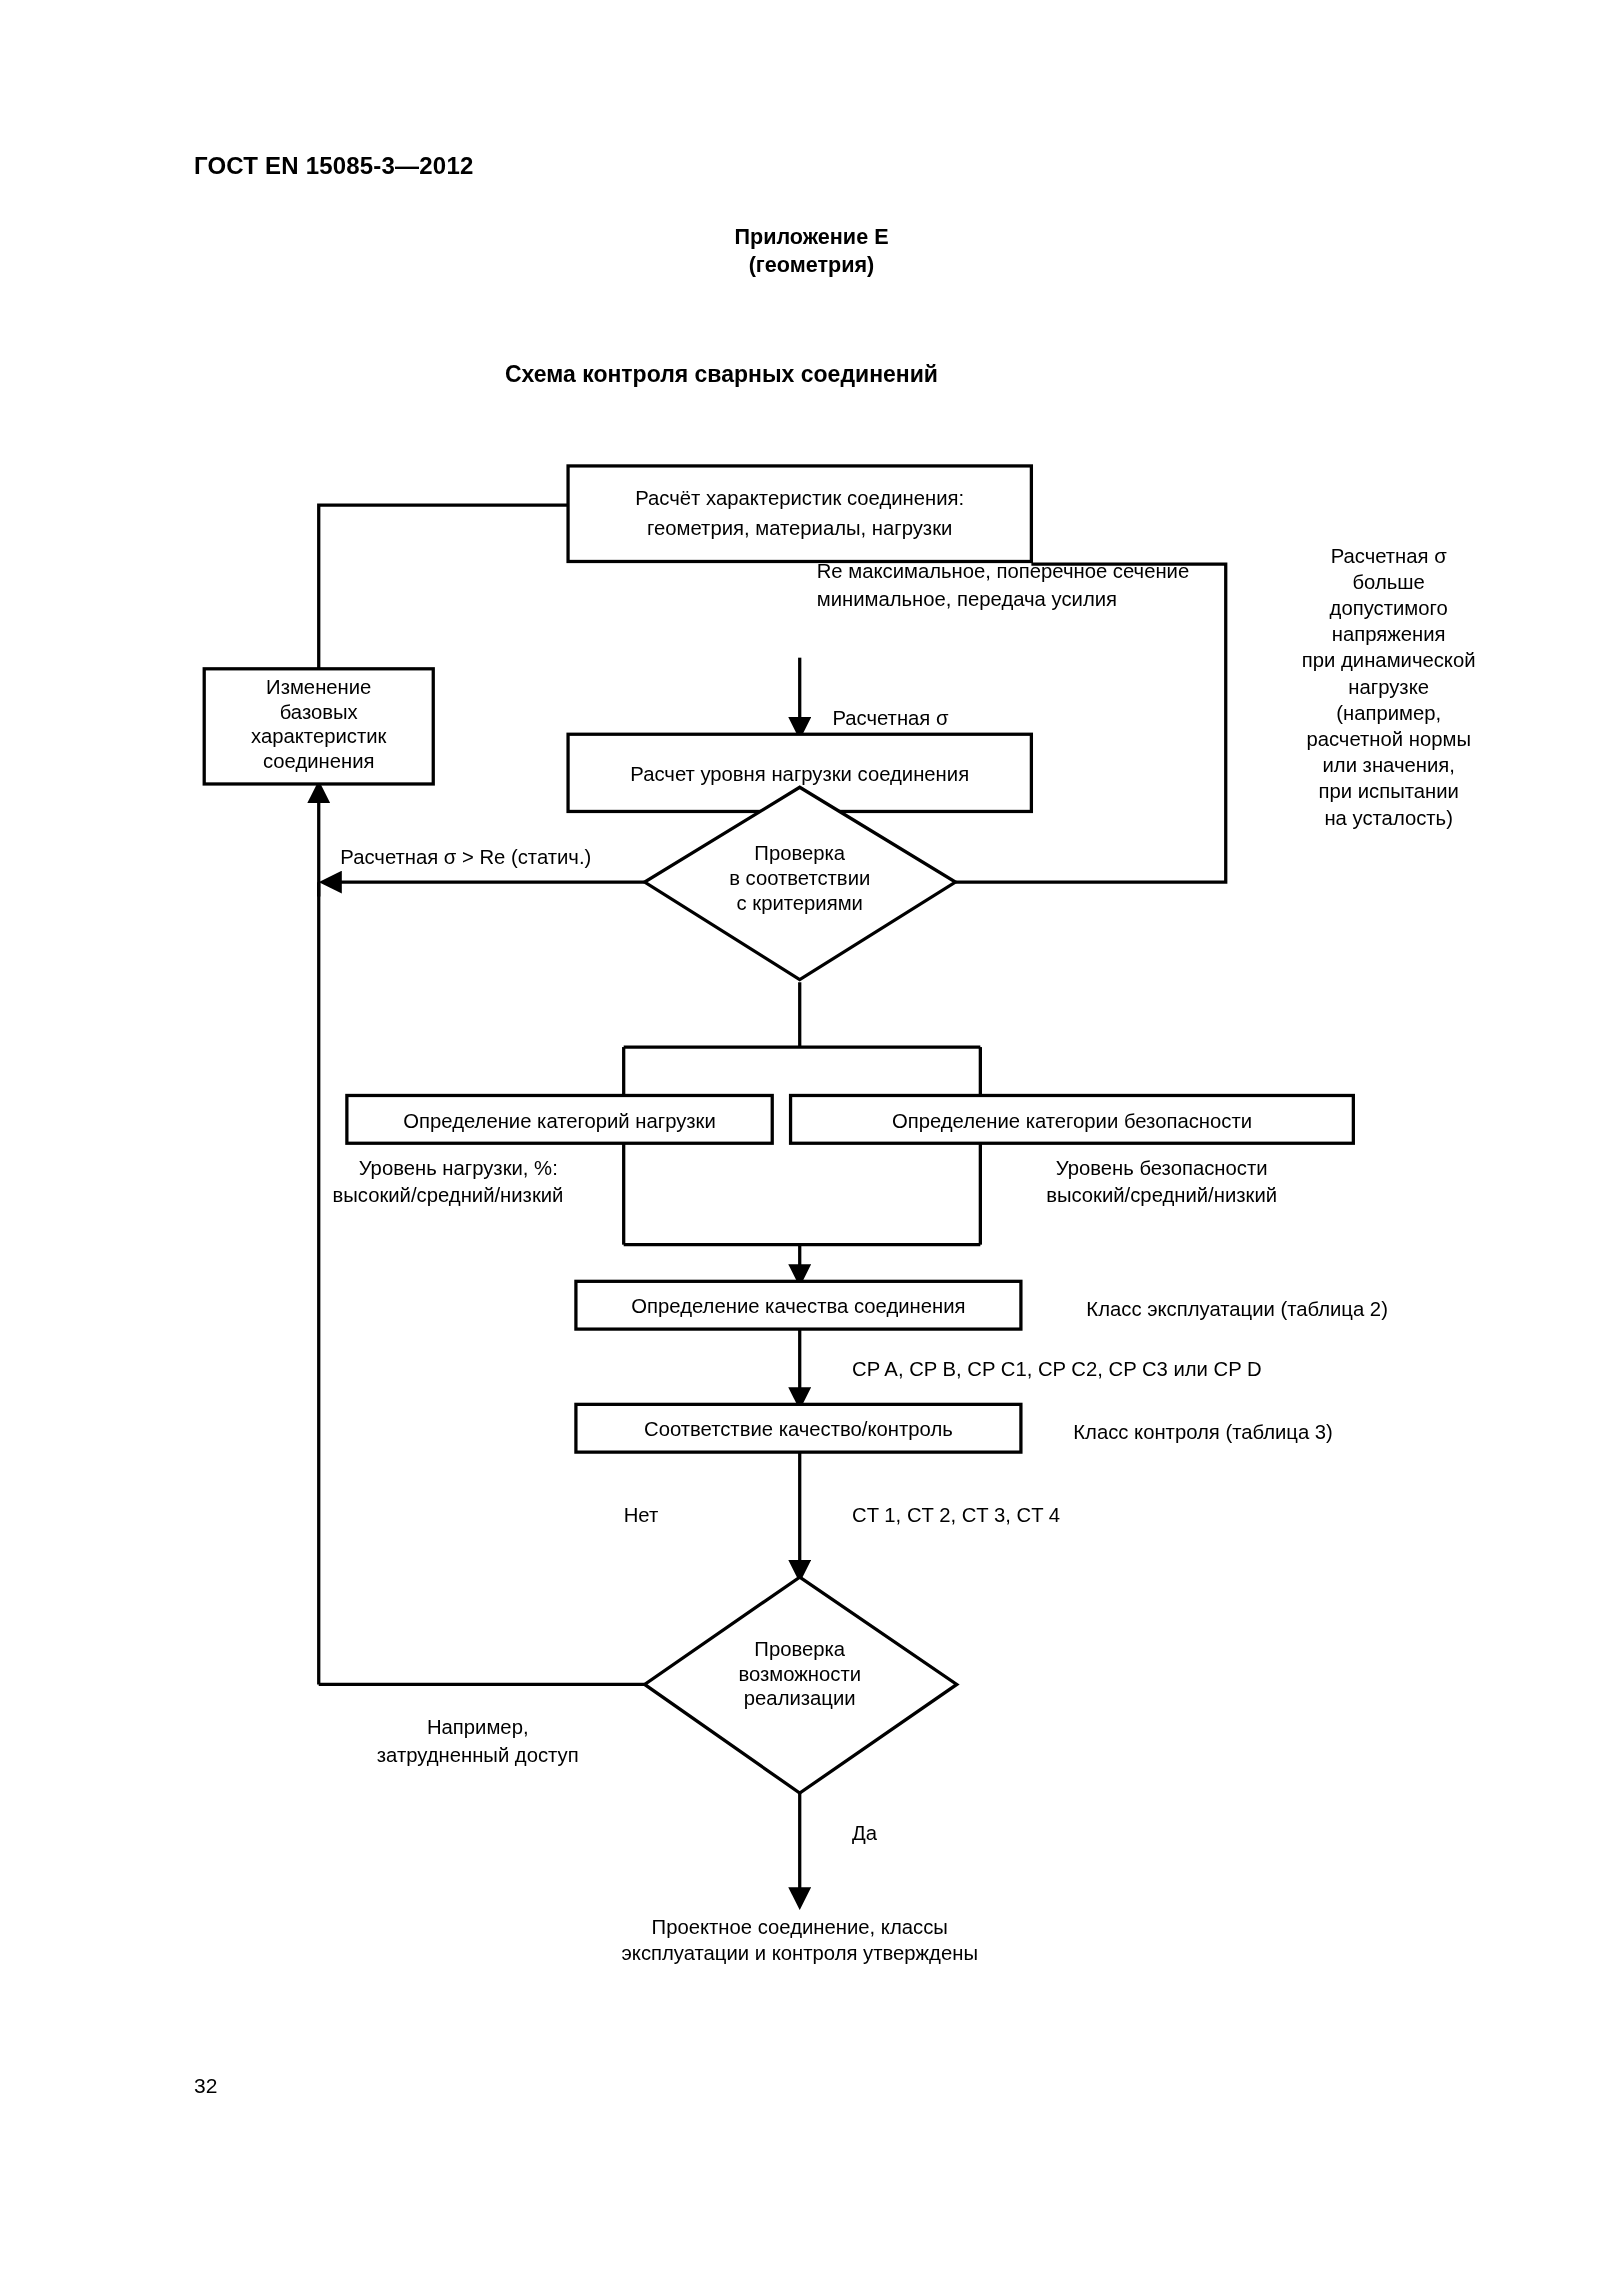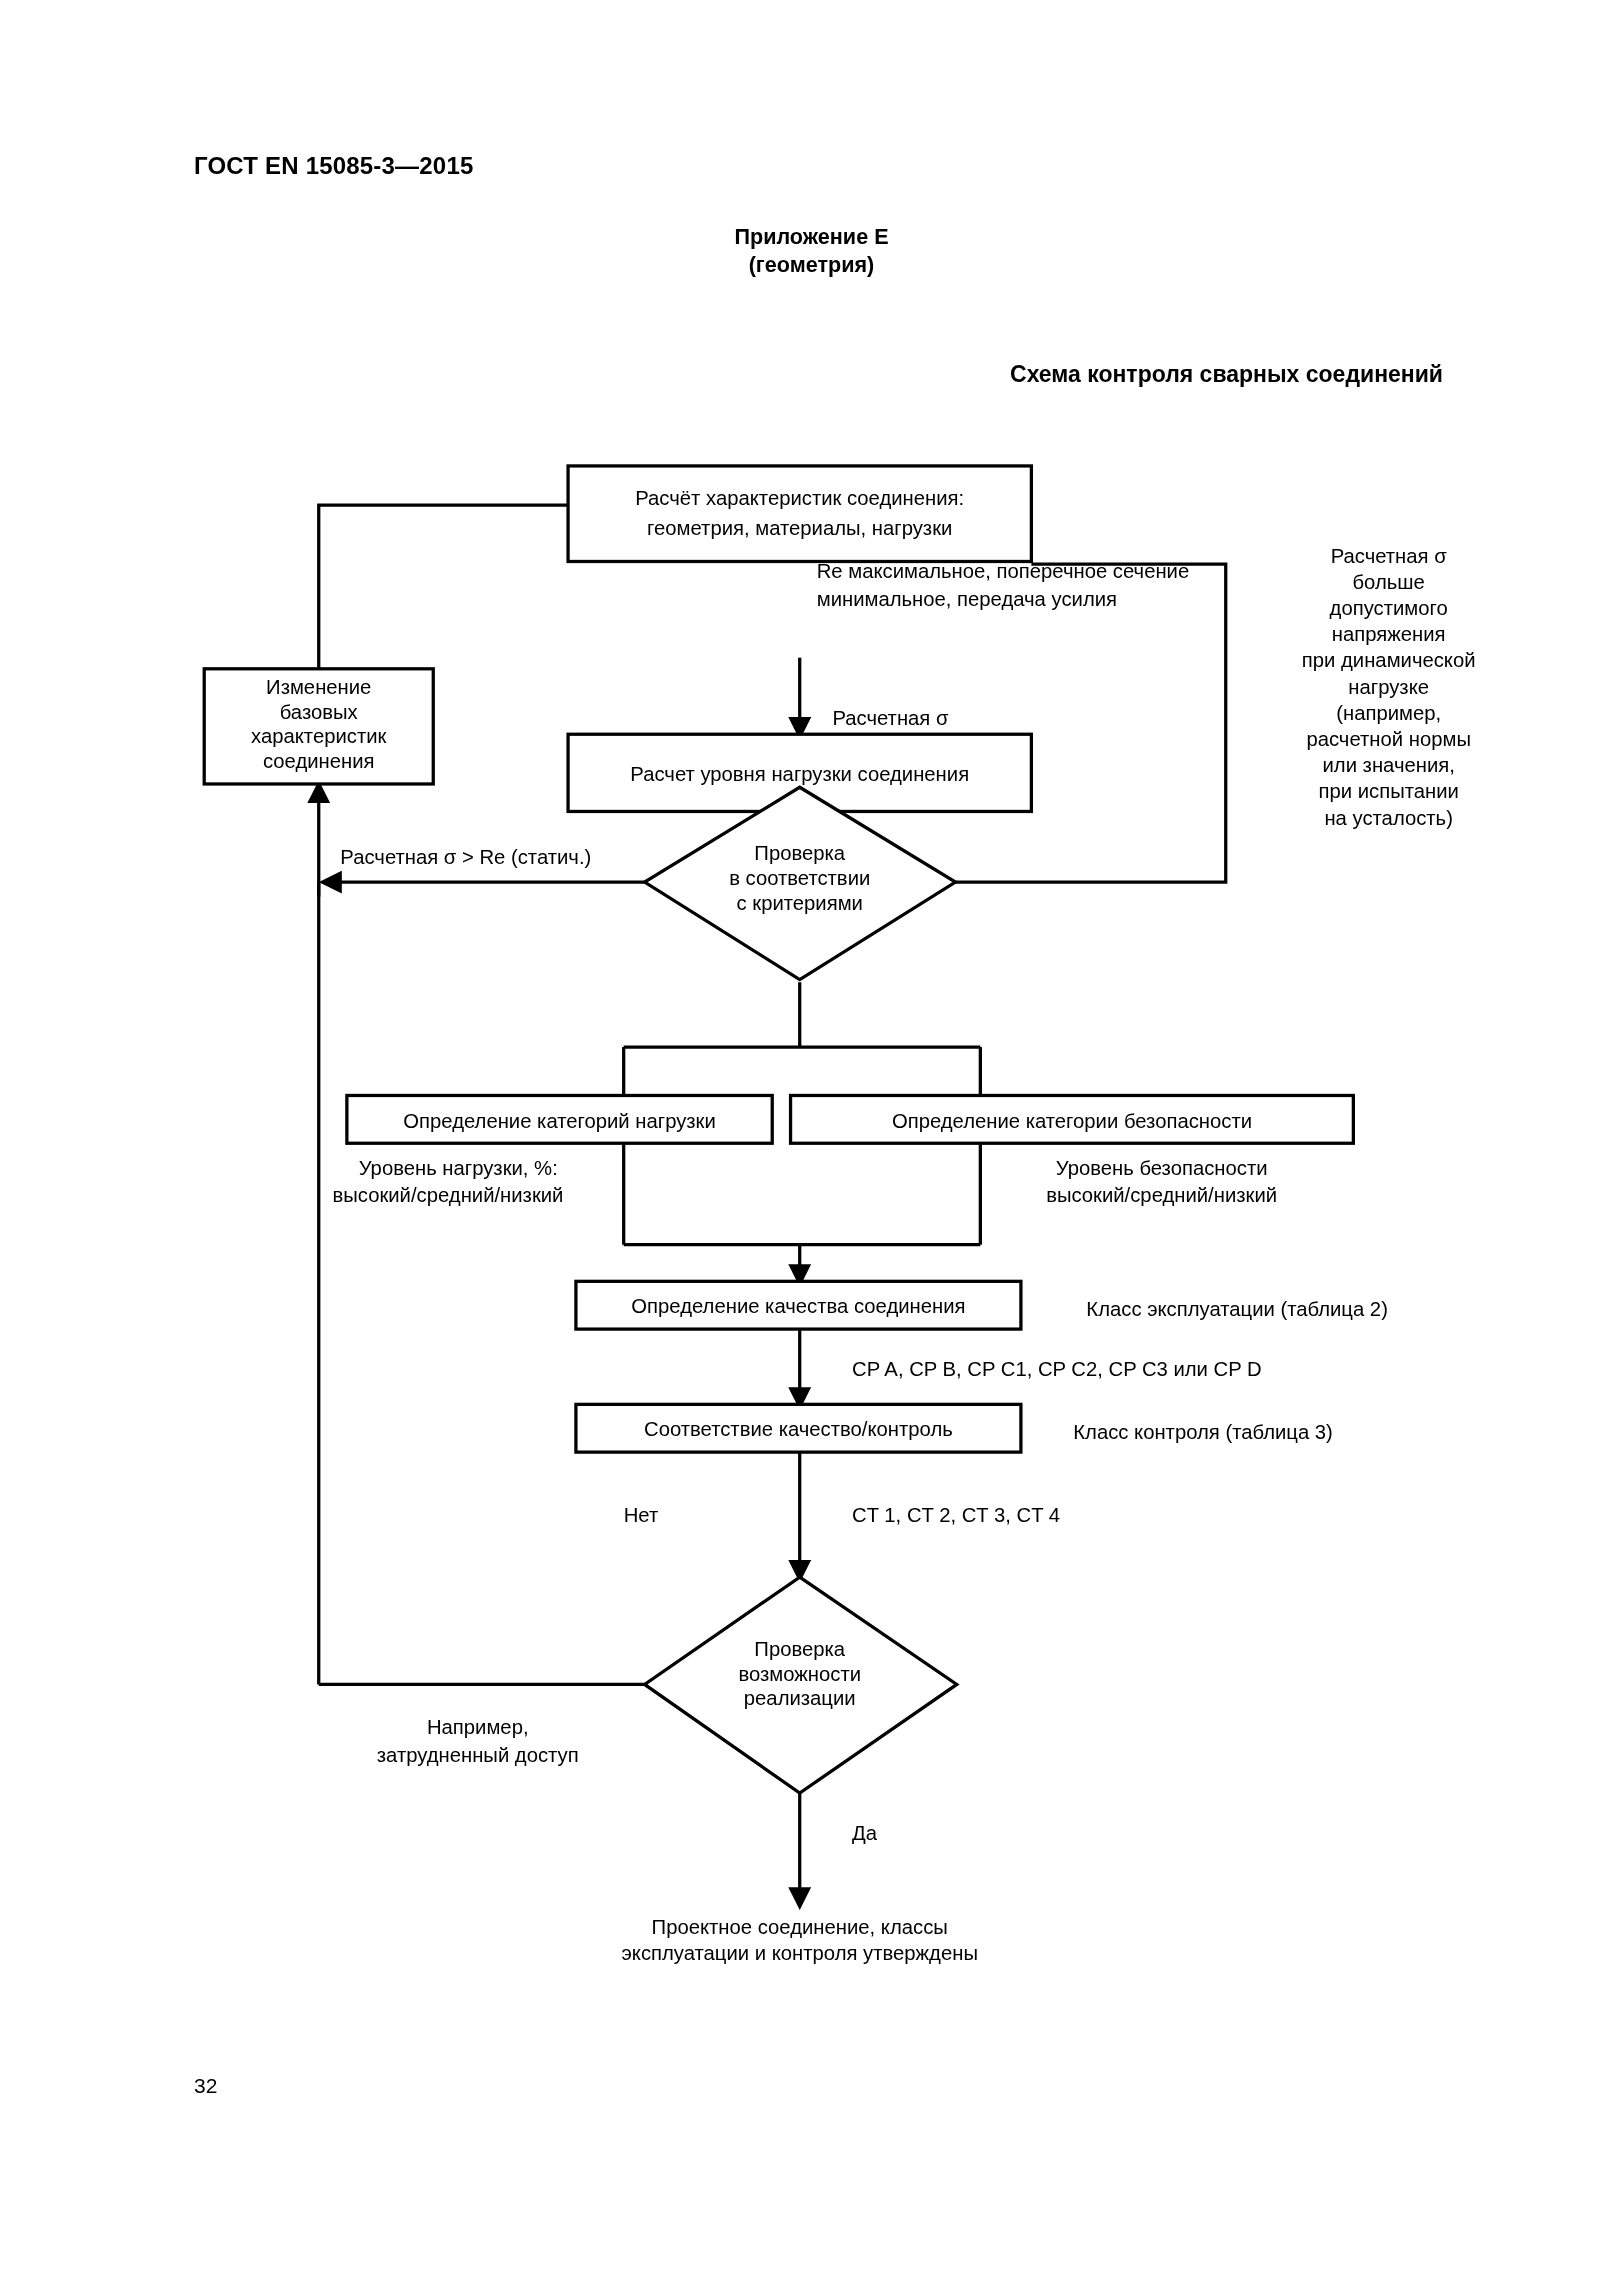--- a/index.html
+++ b/index.html
@@ -2,37 +2,37 @@
 <html style="font-size:10.5px"><head>
 <meta charset="utf-8">
 <style>
   html,body{margin:0;padding:0;background:#ffffff;}
   body{width:1623px;height:2295px;position:relative;
        font-family:"Liberation Sans","DejaVu Sans",sans-serif;color:#000;}
   .page{position:absolute;inset:0;}
   #doc-header{position:absolute;left:194px;top:152px;font-size:24px;font-weight:bold;letter-spacing:0.2px;}
   #annex-block{position:absolute;left:0;top:223px;width:1623px;text-align:center;}
   #annex-block .ln{font-size:21.6px;font-weight:bold;line-height:1.30;}
-  #scheme-title{position:absolute;left:0;top:361px;width:1443px;text-align:right;
+  #scheme-title{position:absolute;left:0;top:361px;width:1443px;text-align:center;
                 font-size:23px;font-weight:bold;}
   #page-number{position:absolute;left:194px;top:2074px;font-size:21px;text-align:right;}
   svg#flow{position:absolute;left:0;top:0;width:1623px;height:2295px;}
   svg#flow text{font-family:"Liberation Sans","DejaVu Sans",sans-serif;font-size:31px;fill:#000;}
   svg#flow .bx{fill:#ffffff;stroke:#000;stroke-width:5;}
   svg#flow .dm{fill:#ffffff;stroke:#000;stroke-width:5;}
   svg#flow .ln{stroke:#000;stroke-width:5;fill:none;}
   svg#flow .ct{text-anchor:middle;}
   svg#flow .lt{text-anchor:start;}
 </style>
 </head>
 <body>
 
 <div class="page">
 
-  <div id="doc-header">ГОСТ EN 15085-3—2015</div>
+  <div id="doc-header">ГОСТ EN 15085-3—2012</div>
 
   <div id="annex-block">
     <div class="ln">Приложение Е</div>
     <div class="ln">(геометрия)</div>
   </div>
 
   <div id="scheme-title">Схема контроля сварных соединений</div>
 
   <svg id="flow" viewBox="0 0 2480 3507">
     <defs>

